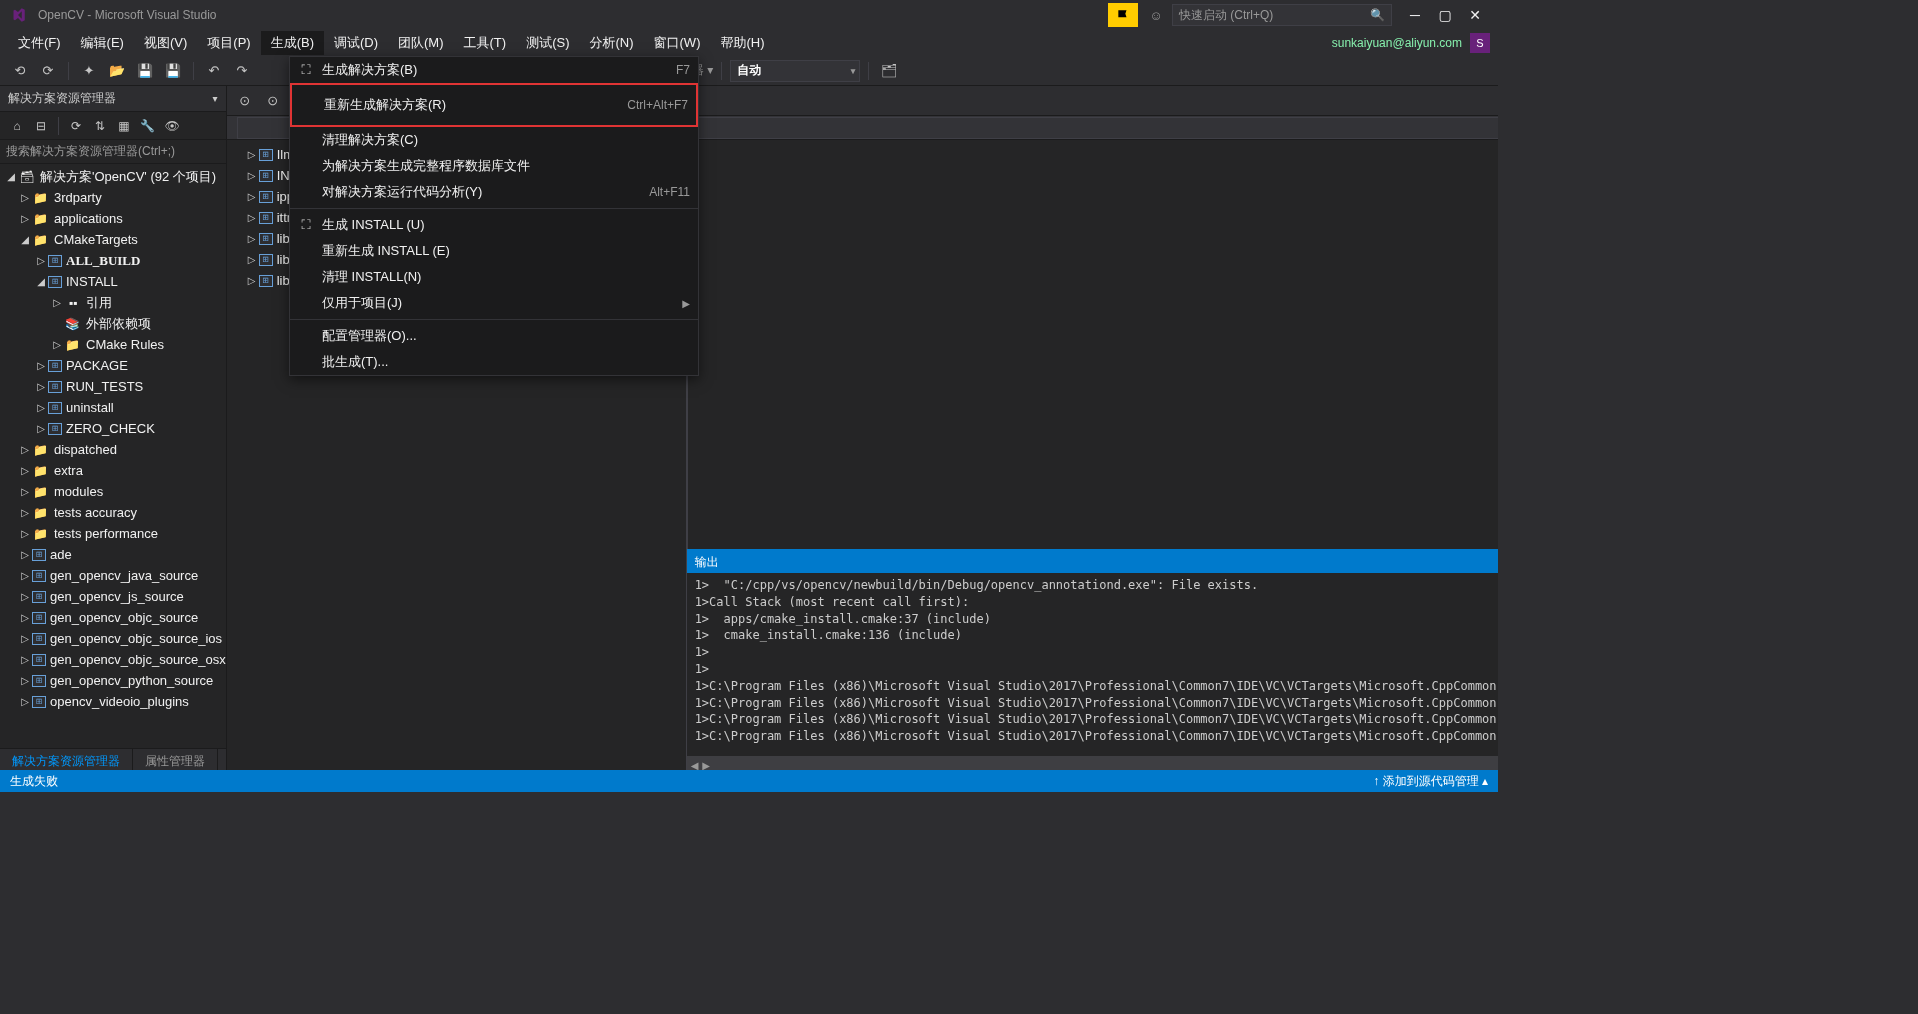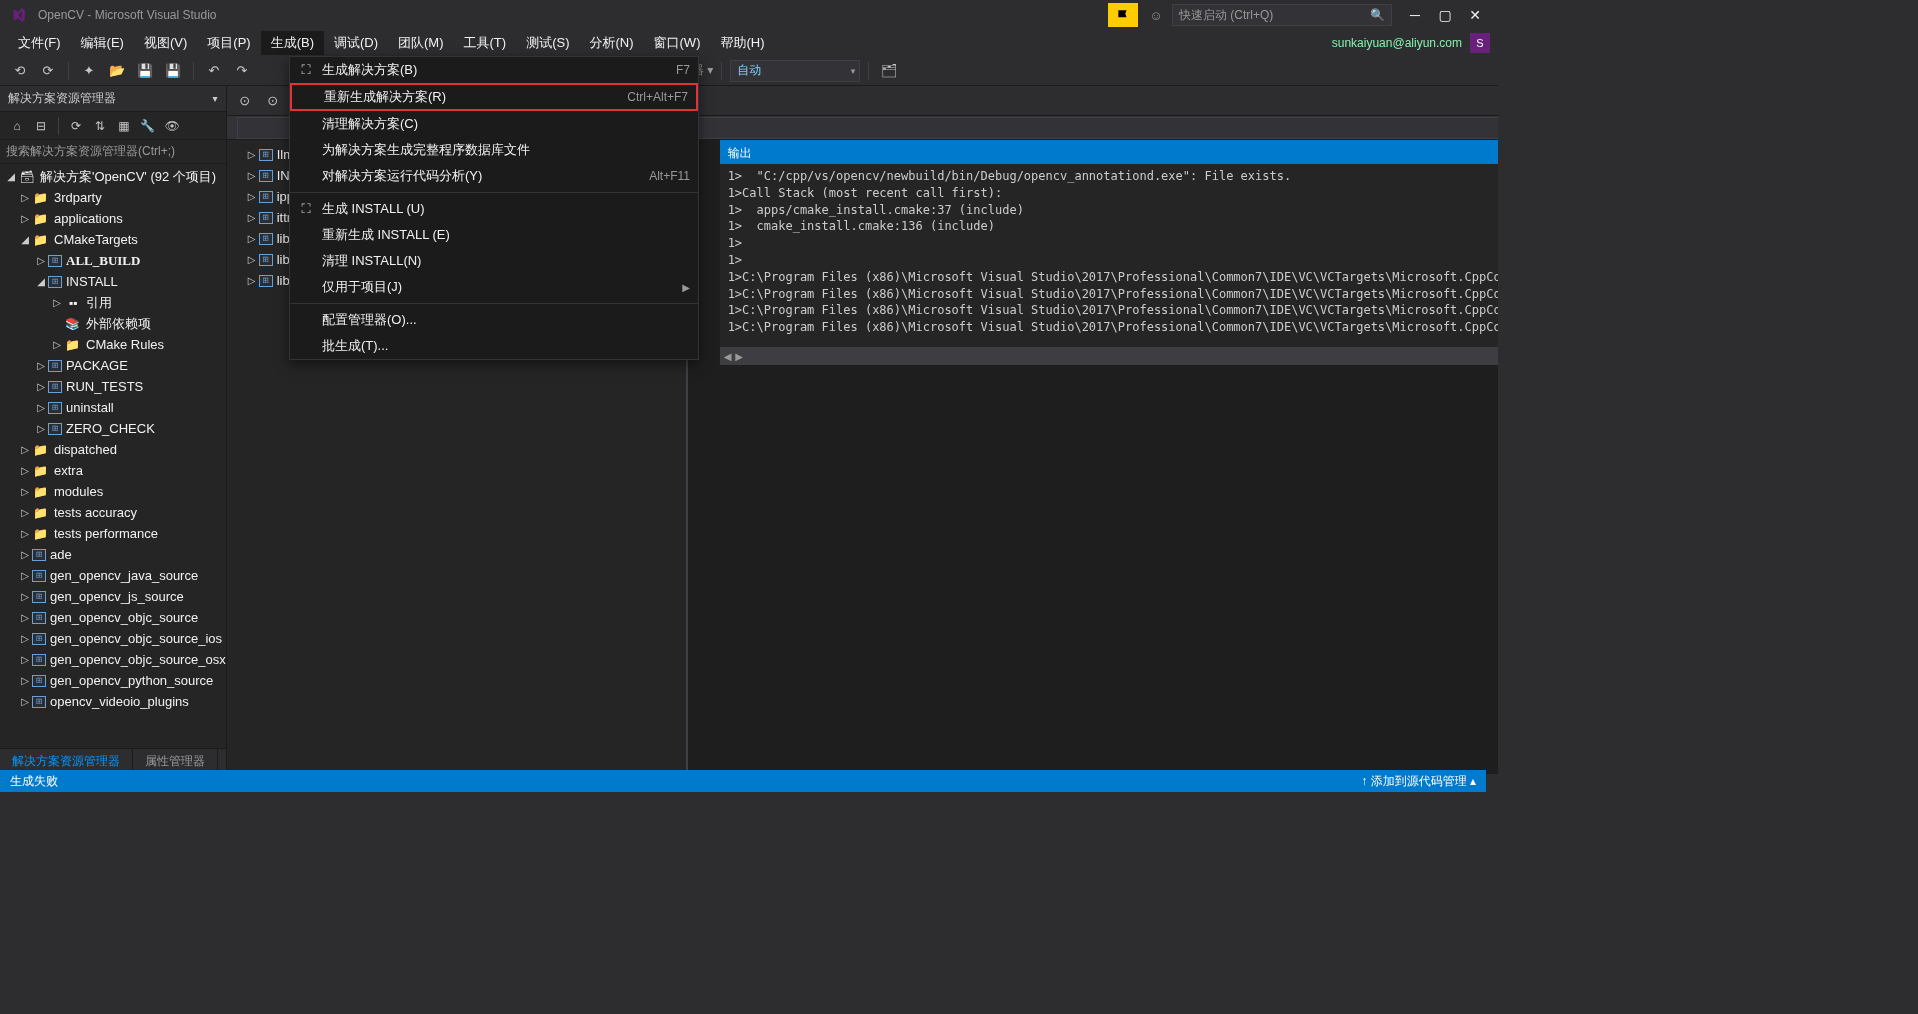--- a/index.html
+++ b/index.html
@@ -19,21 +19,21 @@
     .menubar { height: 26px; background: #2d2d30; display: flex; align-items: center; padding: 0 8px; justify-content: flex-end; }
     .menu-item { padding: 3px 10px; color: #f1f1f1; font-size: 13px; cursor: pointer; }
     .menu-item.active { background: #1b1b1c; }
     .menubar-spacer { flex: 1; }
     .user-email { color: #86efac; font-size: 12px; margin-right: 8px; }
     .user-badge { width: 20px; height: 20px; background: #68217a; color: #fff; display: flex; align-items: center; justify-content: center; font-size: 11px; }
     
     .toolbar { height: 30px; background: #2d2d30; display: flex; align-items: center; padding: 0 8px; border-bottom: 1px solid #1b1b1c; gap: 4px; }
     .tool-btn { width: 24px; height: 24px; display: flex; align-items: center; justify-content: center; color: #c5c5c5; font-size: 13px; }
     .tool-sep { width: 1px; height: 18px; background: #3f3f46; margin: 0 4px; }
-    .tool-dropdown { height: 22px; background: #333337; border: 1px solid #3f3f46; padding: 0 18px 0 6px; color: #7dd3fc; font-size: 12px; display: flex; align-items: center; position: relative; min-width: 60px; }
+    .tool-dropdown { height: 22px; background: #333337; border: 1px solid #3f3f46; padding: 0 18px 0 6px; color: #ffffff; font-size: 12px; display: flex; align-items: center; position: relative; min-width: 60px; font-weight: bold; }
     .tool-dropdown::after { content: "▾"; position: absolute; right: 4px; font-size: 9px; color: #999; }
     
     .main-area { display: flex; height: calc(100% - 104px); position: relative; }
     
     .solution-explorer { width: 330px; background: #252526; border-right: 1px solid #1b1b1c; display: flex; flex-direction: column; }
     .panel-header { height: 26px; background: #2d2d30; display: flex; align-items: center; padding: 0 8px; color: #ccc; font-size: 12px; border-bottom: 1px solid #1b1b1c; }
     .panel-header-spacer { flex: 1; }
     .panel-toolbar { height: 28px; display: flex; align-items: center; padding: 0 6px; gap: 2px; border-bottom: 1px solid #1b1b1c; }
     .panel-toolbar .tool-btn { width: 22px; height: 22px; font-size: 12px; }
     .panel-search { height: 24px; background: #252526; border-bottom: 1px solid #1b1b1c; padding: 0 6px; color: #999; font-size: 12px; display: flex; align-items: center; }
@@ -54,41 +54,41 @@
     .panel-tab { padding: 4px 12px; font-size: 12px; color: #999; border-right: 1px solid #1b1b1c; }
     .panel-tab.active { color: #0097fb; border-bottom: 2px solid #0097fb; }
     
     .editor-area { flex: 1; display: flex; flex-direction: column; background: #1e1e1e; position: relative; }
     .editor-toolbar { height: 30px; background: #2d2d30; border-bottom: 1px solid #1b1b1c; display: flex; align-items: center; padding: 0 6px; gap: 4px; }
     .editor-nav { height: 24px; background: #333337; border-bottom: 1px solid #1b1b1c; display: flex; align-items: center; padding: 0 6px; }
     .editor-search-row { flex: 1; background: #333337; height: 22px; margin: 0 4px; border: 1px solid #3f3f46; }
     
     .editor-split { flex: 1; display: flex; }
     .editor-left { width: 460px; background: #252526; border-right: 1px solid #3f3f46; overflow: auto; }
-    .editor-right { flex: 1; background: #1e1e1e; display: flex; flex-direction: row; gap: 32px; }
+    .editor-right { flex: 1; background: #1e1e1e; display: flex; flex-direction: column; }
     .editor-canvas { flex: 1; border-left: 1px solid #3f3f46; background: #252526; }
     
     .output-panel { height: 225px; border-top: 2px solid #007acc; background: #252526; display: flex; flex-direction: column; }
     .output-header { height: 22px; background: #007acc; display: flex; align-items: center; padding: 0 8px; color: #fff; font-size: 12px; }
     .output-header-spacer { flex: 1; }
     .output-toolbar { height: 28px; display: flex; align-items: center; padding: 0 8px; gap: 6px; background: #2d2d30; border-bottom: 1px solid #1b1b1c; }
     .output-label { font-size: 12px; color: #ccc; }
     .output-content { flex: 1; overflow: auto; padding: 4px 8px; font-family: Consolas, monospace; font-size: 12px; color: #ccc; line-height: 1.4; white-space: pre; }
     .output-scroll { height: 18px; background: #3e3e42; display: flex; align-items: center; }
     .scroll-arrows { display: flex; gap: 4px; padding: 0 4px; }
     
     .right-sidebar { width: 24px; background: #2d2d30; border-left: 1px solid #1b1b1c; display: flex; flex-direction: column; align-items: center; padding-top: 8px; gap: 12px; }
     .sidebar-tab { writing-mode: vertical-rl; font-size: 11px; color: #ccc; padding: 8px 2px; cursor: pointer; }
     
-    .statusbar { position: absolute; bottom: 0; left: 0; right: 12px; height: 22px; background: #007acc; display: flex; align-items: center; padding: 0 10px; color: #fff; font-size: 12px; }
+    .statusbar { position: absolute; bottom: 0; left: 0; right: 0; height: 22px; background: #007acc; display: flex; align-items: center; padding: 0 10px; color: #fff; font-size: 12px; }
     .statusbar-spacer { flex: 1; }
     
     .dropdown-menu { position: absolute; top: 56px; left: 289px; width: 410px; background: #1b1b1c; border: 1px solid #333337; z-index: 100; box-shadow: 0 4px 12px rgba(0,0,0,0.5); }
     .menu-row { display: flex; align-items: center; height: 26px; padding: 0 8px 0 4px; cursor: pointer; }
-    .menu-row.highlighted { border: 2px solid #e03434; box-sizing: border-box; height: 28px; justify-content: flex-end;}
+    .menu-row.highlighted { border: 2px solid #e03434; box-sizing: border-box; height: 44px; justify-content: flex-end;}
     .menu-row-icon { width: 24px; display: flex; align-items: center; justify-content: center; font-size: 13px; color: #ccc; }
     .menu-row-label { flex: 1; color: #f1f1f1; font-size: 13px; padding-left: 4px; }
     .menu-row-shortcut { color: #999; font-size: 12px; }
     .menu-row-arrow { color: #999; font-size: 10px; }
     .menu-sep { height: 1px; background: #333337; margin: 3px 0; }
   </style>
 </head>
 <body>
 
 <div class="titlebar">

